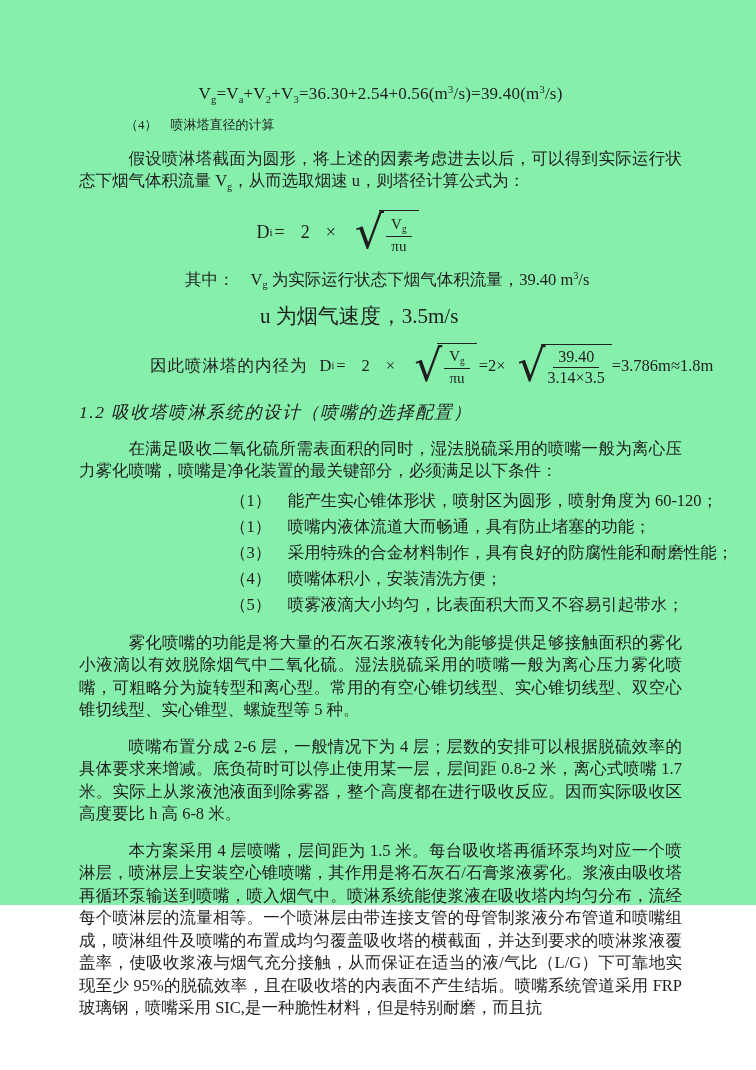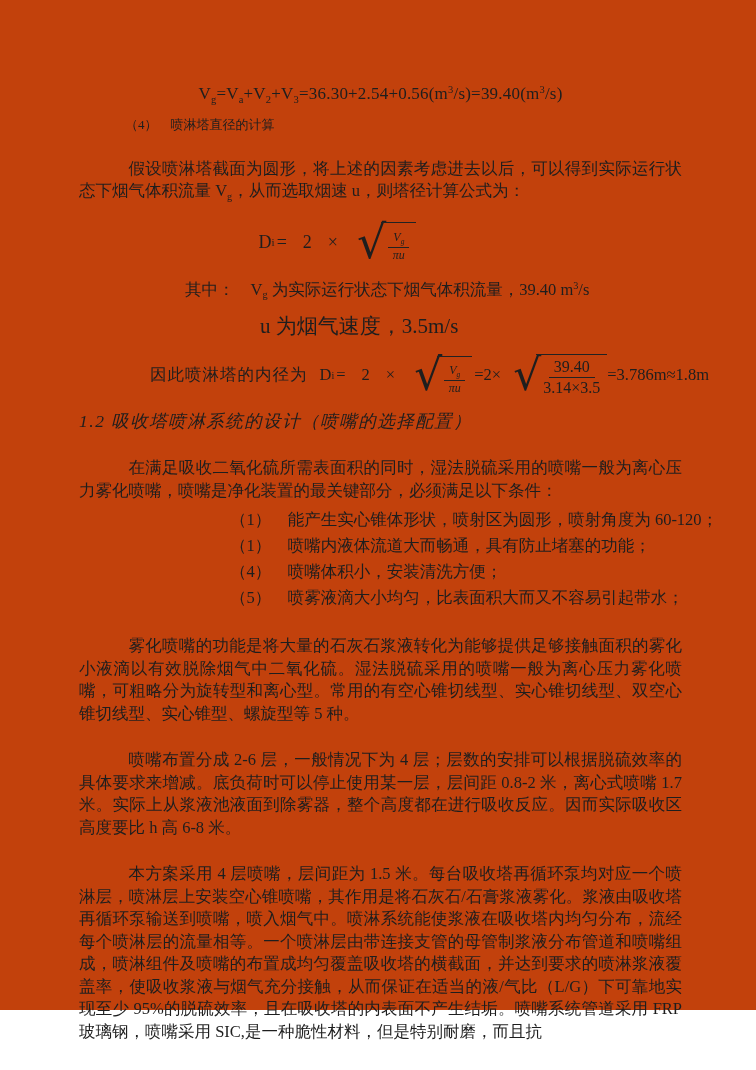--- a/index.html
+++ b/index.html
@@ -3,31 +3,31 @@
 <meta charset="utf-8">
 <style>
   * { margin: 0; padding: 0; box-sizing: border-box; }
   html, body { width: 756px; height: 1070px; background: #ffffff; }
   body {
     font-family: "Liberation Serif", "DejaVu Serif", serif;
     color: #1e1e1e;
     overflow: hidden;
   }
   .page {
-    width: 756px; height: 1010px;
+    width: 756px; height: 905px;
     padding: 84px 74px 8px 79px;
-    background: #c2410c;
+    background: #86efac;
   }
   
   .para {
     font-size: 16.5px;
     line-height: 22.5px;
     text-align: justify;
     text-indent: 3em;
-    margin-top: 24px;
+    margin-top: 14px;
   }
   sub.v { font-size: 0.62em; vertical-align: -0.35em; }
   sup.v { font-size: 0.62em; vertical-align: 0.55em; }
   
   .eq-center {
     text-align: center;
     font-size: 17px;
     letter-spacing: 0.2px;
   }
   
@@ -54,22 +54,21 @@
     font-weight: 400;
   }
   .sqrt-body {
     border-top: 1.6px solid #222;
     padding: 2px 7px 0 7px;
   }
   .frac {
     display: inline-flex;
     flex-direction: column;
     align-items: center;
-    font-size: 12px;
-    font-style: italic;
+    font-size: 15px;
     line-height: 1.15;
   }
   .frac .num { border-bottom: 1.2px solid #222; padding: 0 5px 1px 5px; }
   .frac .den { padding-top: 1px; }
   .frac.upright { font-style: normal; font-size: 16px; }
   .op-sp { margin: 0 9px; }
   .two-sp { margin: 0 7px 0 14px; }
   
   .where-1 { margin: 7px 0 0 106px; font-size: 16.5px; line-height: 28px; }
   .where-label { margin-right: 16px; }
@@ -167,20 +166,21 @@
     <span>=3.786m≈1.8m</span>
   </div>
 
   <div class="h-sec">1.2 吸收塔喷淋系统的设计（喷嘴的选择配置）</div>
 
   <div class="para">在满足吸收二氧化硫所需表面积的同时，湿法脱硫采用的喷嘴一般为离心压力雾化喷嘴，喷嘴是净化装置的最关键部分，必须满足以下条件：</div>
 
   <div class="cond-list">
     <div class="cond-item">（1）　能产生实心锥体形状，喷射区为圆形，喷射角度为 60-120；</div>
     <div class="cond-item">（1）　喷嘴内液体流道大而畅通，具有防止堵塞的功能；</div>
+    <div class="cond-item">（3）　采用特殊的合金材料制作，具有良好的防腐性能和耐磨性能；</div>
     <div class="cond-item">（4）　喷嘴体积小，安装清洗方便；</div>
     <div class="cond-item">（5）　喷雾液滴大小均匀，比表面积大而又不容易引起带水；</div>
   </div>
 
   <div class="para">雾化喷嘴的功能是将大量的石灰石浆液转化为能够提供足够接触面积的雾化小液滴以有效脱除烟气中二氧化硫。湿法脱硫采用的喷嘴一般为离心压力雾化喷嘴，可粗略分为旋转型和离心型。常用的有空心锥切线型、实心锥切线型、双空心锥切线型、实心锥型、螺旋型等 5 种。</div>
 
   <div class="para">喷嘴布置分成 2-6 层，一般情况下为 4 层；层数的安排可以根据脱硫效率的具体要求来增减。底负荷时可以停止使用某一层，层间距 0.8-2 米，离心式喷嘴 1.7 米。实际上从浆液池液面到除雾器，整个高度都在进行吸收反应。因而实际吸收区高度要比 h 高 6-8 米。</div>
 
   <div class="para">本方案采用 4 层喷嘴，层间距为 1.5 米。每台吸收塔再循环泵均对应一个喷淋层，喷淋层上安装空心锥喷嘴，其作用是将石灰石/石膏浆液雾化。浆液由吸收塔再循环泵输送到喷嘴，喷入烟气中。喷淋系统能使浆液在吸收塔内均匀分布，流经每个喷淋层的流量相等。一个喷淋层由带连接支管的母管制浆液分布管道和喷嘴组成，喷淋组件及喷嘴的布置成均匀覆盖吸收塔的横截面，并达到要求的喷淋浆液覆盖率，使吸收浆液与烟气充分接触，从而保证在适当的液/气比（L/G）下可靠地实现至少 95%的脱硫效率，且在吸收塔的内表面不产生结垢。喷嘴系统管道采用 FRP 玻璃钢，喷嘴采用 SIC,是一种脆性材料，但是特别耐磨，而且抗</div>
 

